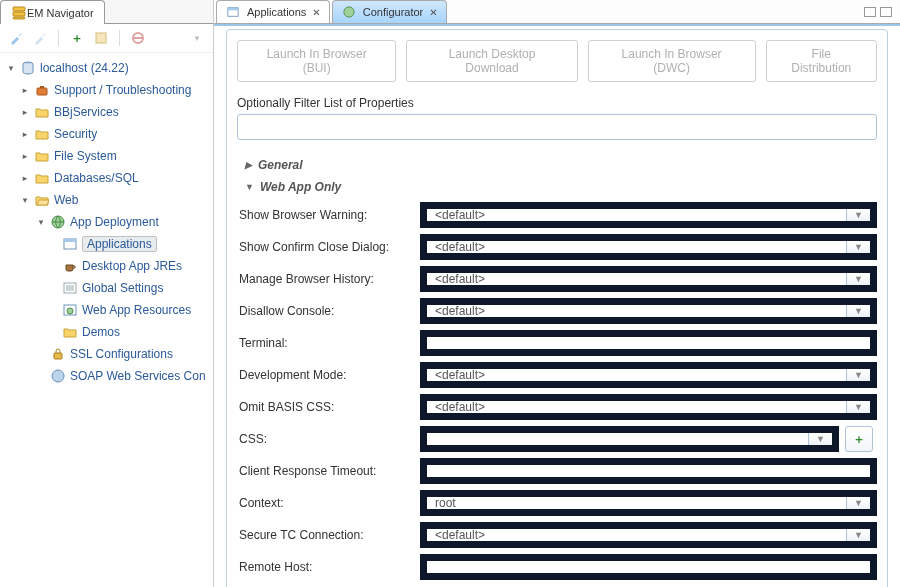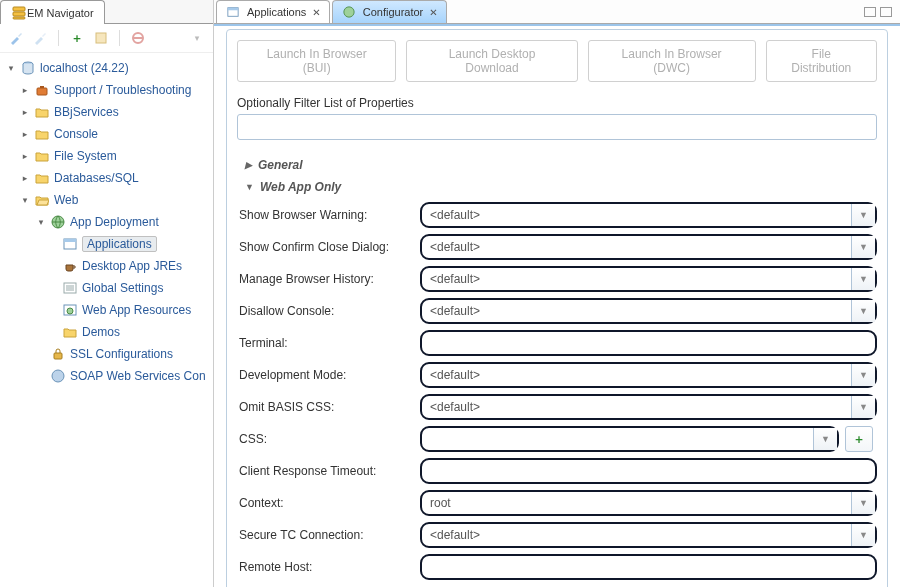--- a/index.html
+++ b/index.html
@@ -29,21 +29,21 @@
   .main-body { flex: 1; padding: 3px 12px 0 12px; overflow-y: auto; border-top: 2px solid #9cc5ea; margin: 0; }
   .panel { border: 1px solid #bccfe0; border-radius: 4px; padding: 10px 10px 16px 10px; background: #fff; }
   .btn-row { display: flex; gap: 10px; margin-bottom: 14px; }
   .big-btn { background: #fff; border: 1px solid #d0d0d0; color: #b0b0b0; padding: 6px 14px; border-radius: 3px; font-size: 12px; }
   .filter-label { font-size: 12px; color: #333; margin-bottom: 4px; }
   .filter-input { width: 100%; height: 26px; border: 1px solid #b0c4d8; border-radius: 3px; padding: 0 6px; margin-bottom: 10px; background:#fff; }
   .section-hdr { display: flex; align-items: center; gap: 6px; font-style: italic; font-weight: bold; color: #555; font-size: 12px; margin: 8px 0 8px 8px; }
   .arrow { font-size: 9px; color: #666; }
   .form-grid { display: grid; grid-template-columns: 175px 1fr 32px; column-gap: 6px; row-gap: 6px; align-items: center; margin-left: 2px; }
   .flabel { font-size: 12px; color: #333; }
-  .combo, .txtin { height: 26px; border: 2px solid #0f172a; border-radius: 9px; display: flex; align-items: center; background: #fff; grid-column: 2 / span 2; }
+  .combo, .txtin { height: 26px; border: 7px solid #0f172a; border-radius: 0; display: flex; align-items: center; background: #fff; grid-column: 2 / span 2; }
   .combo.narrow, .txtin.narrow { grid-column: 2 / span 1; }
   .combo-val { flex: 1; padding: 0 8px; color: #555; font-size: 12px; }
   .combo-btn { width: 24px; height: 100%; border-left: 1px solid #b0c4d8; display: flex; align-items: center; justify-content: center; color: #888; font-size: 9px; background: linear-gradient(#fff,#eef2f6); }
   .txtin { padding: 0 6px; }
   .add-btn { width: 28px; height: 26px; border: 1px solid #b0c4d8; border-radius: 3px; display: flex; align-items: center; justify-content: center; background: linear-gradient(#fff,#f3f6f9); color: #2a8a2a; font-weight: bold; }
 </style>
 </head>
 <body>
 
 <div class="app">
@@ -122,21 +122,21 @@
             </span>
           <span class="tree-label">BBjServices</span>
         </div>
         <div class="tree-row">
           <span class="exp">▸</span>
           <span class="ticon">
               <svg width="14" height="14" viewBox="0 0 14 14">
                 <path d="M1 4h4l1 1h7v7H1z" fill="#f8d46b" stroke="#caa33a"></path>
               </svg>
             </span>
-          <span class="tree-label">Console</span>
+          <span class="tree-label">Security</span>
         </div>
         <div class="tree-row">
           <span class="exp">▸</span>
           <span class="ticon">
               <svg width="14" height="14" viewBox="0 0 14 14">
                 <path d="M1 4h4l1 1h7v7H1z" fill="#f8d46b" stroke="#caa33a"></path>
               </svg>
             </span>
           <span class="tree-label">File System</span>
         </div>

